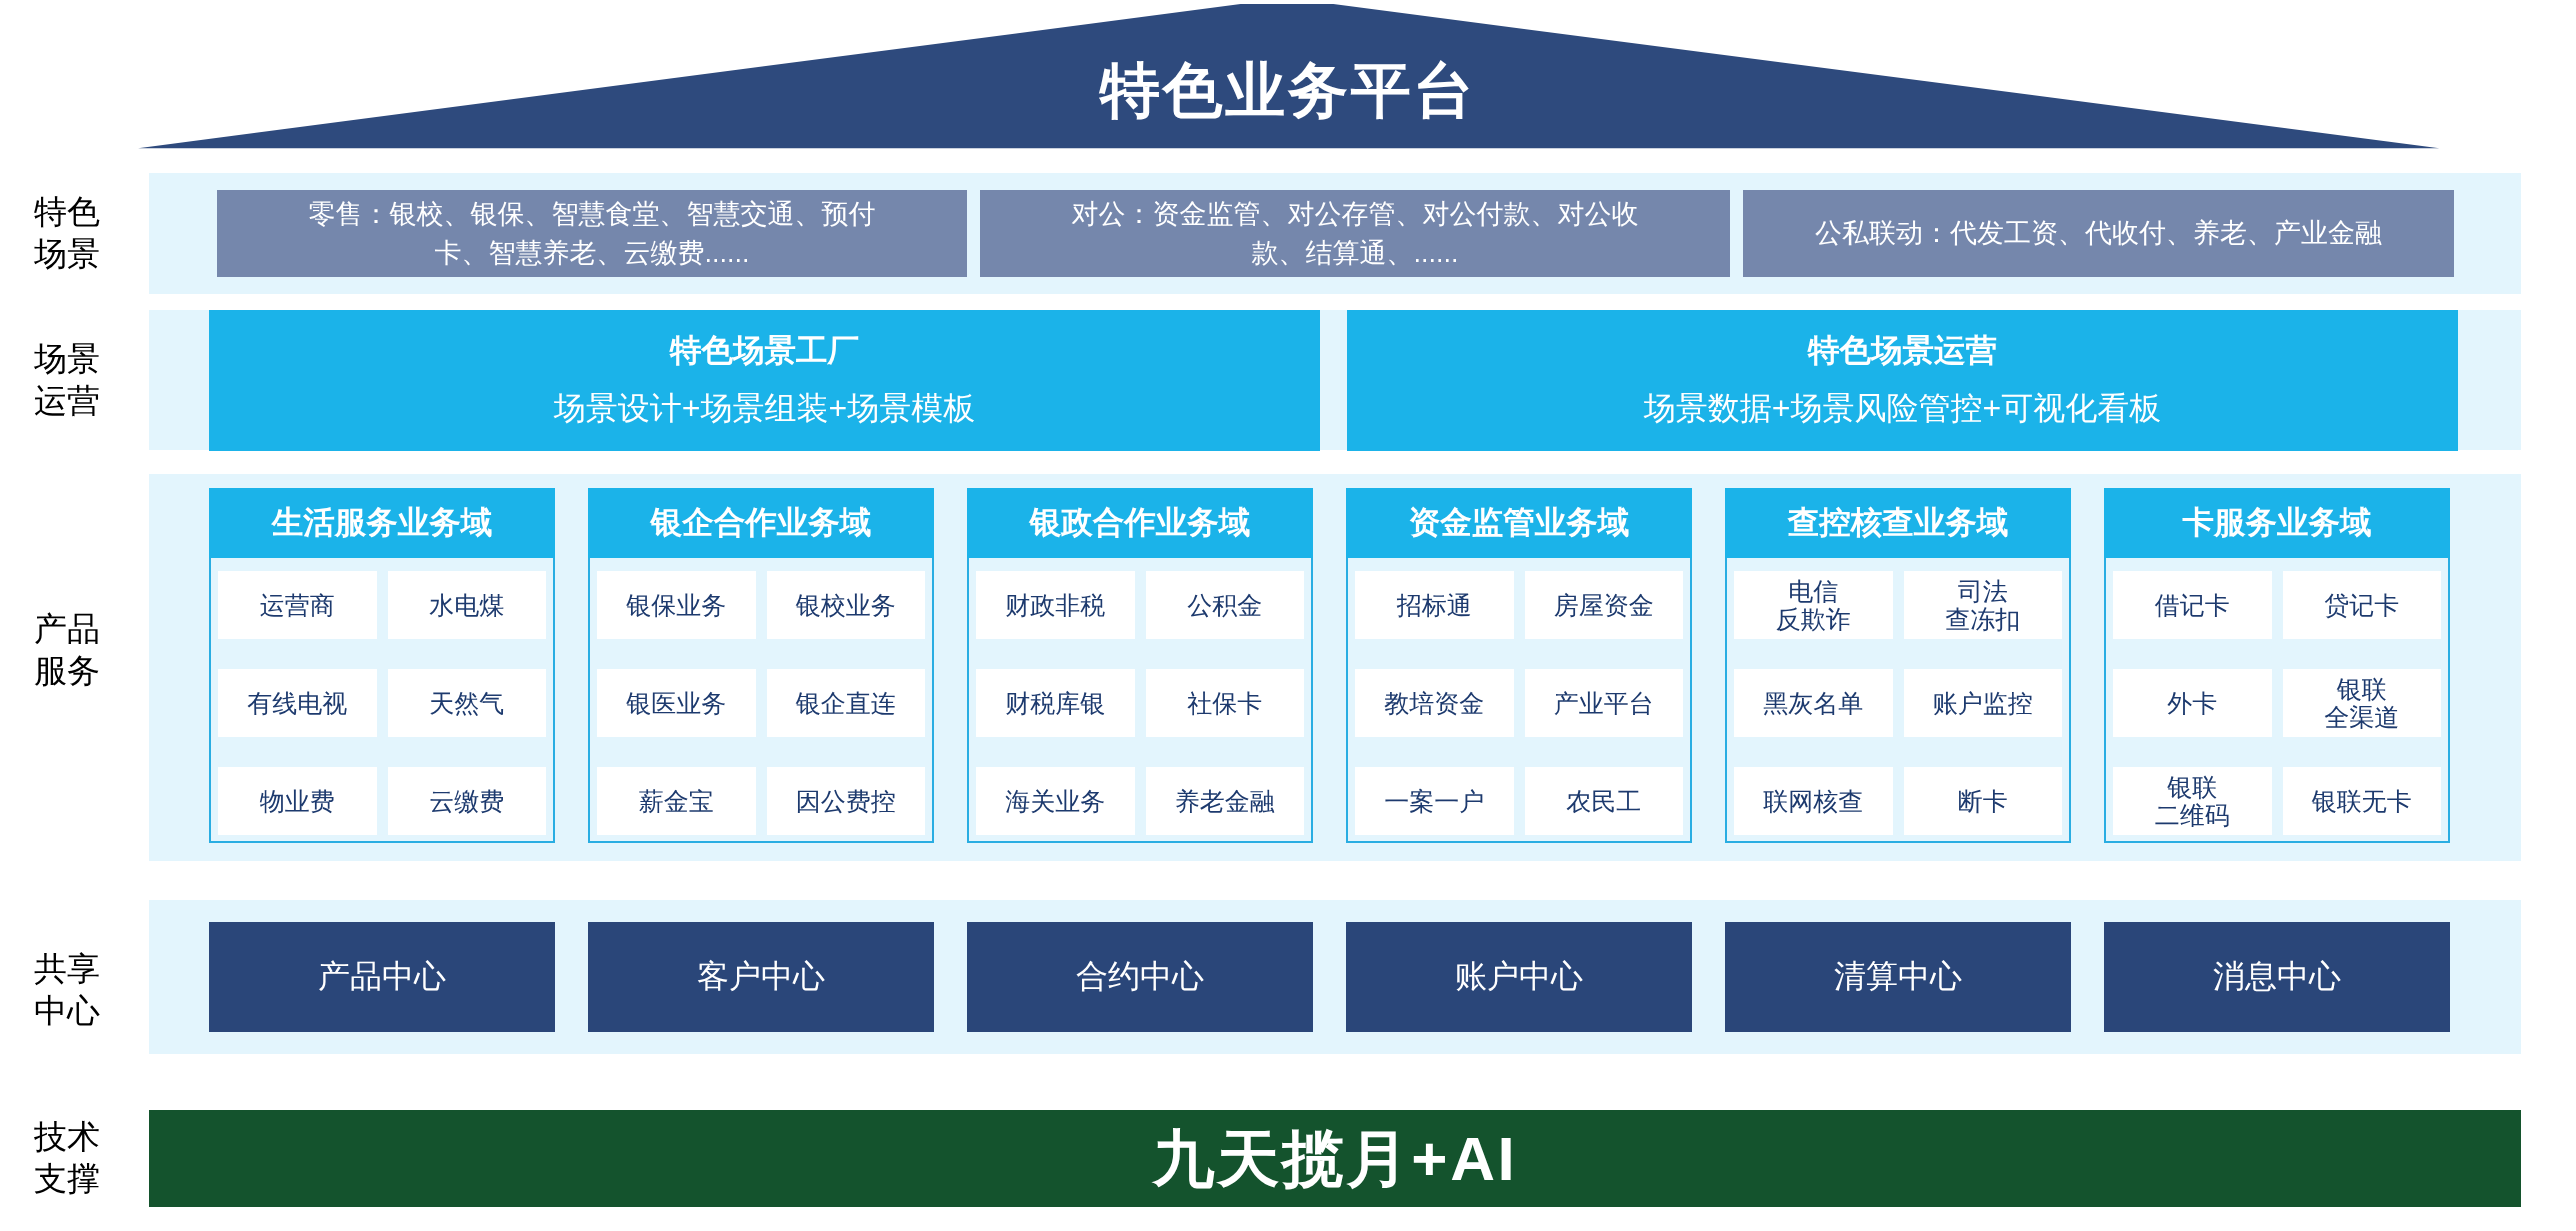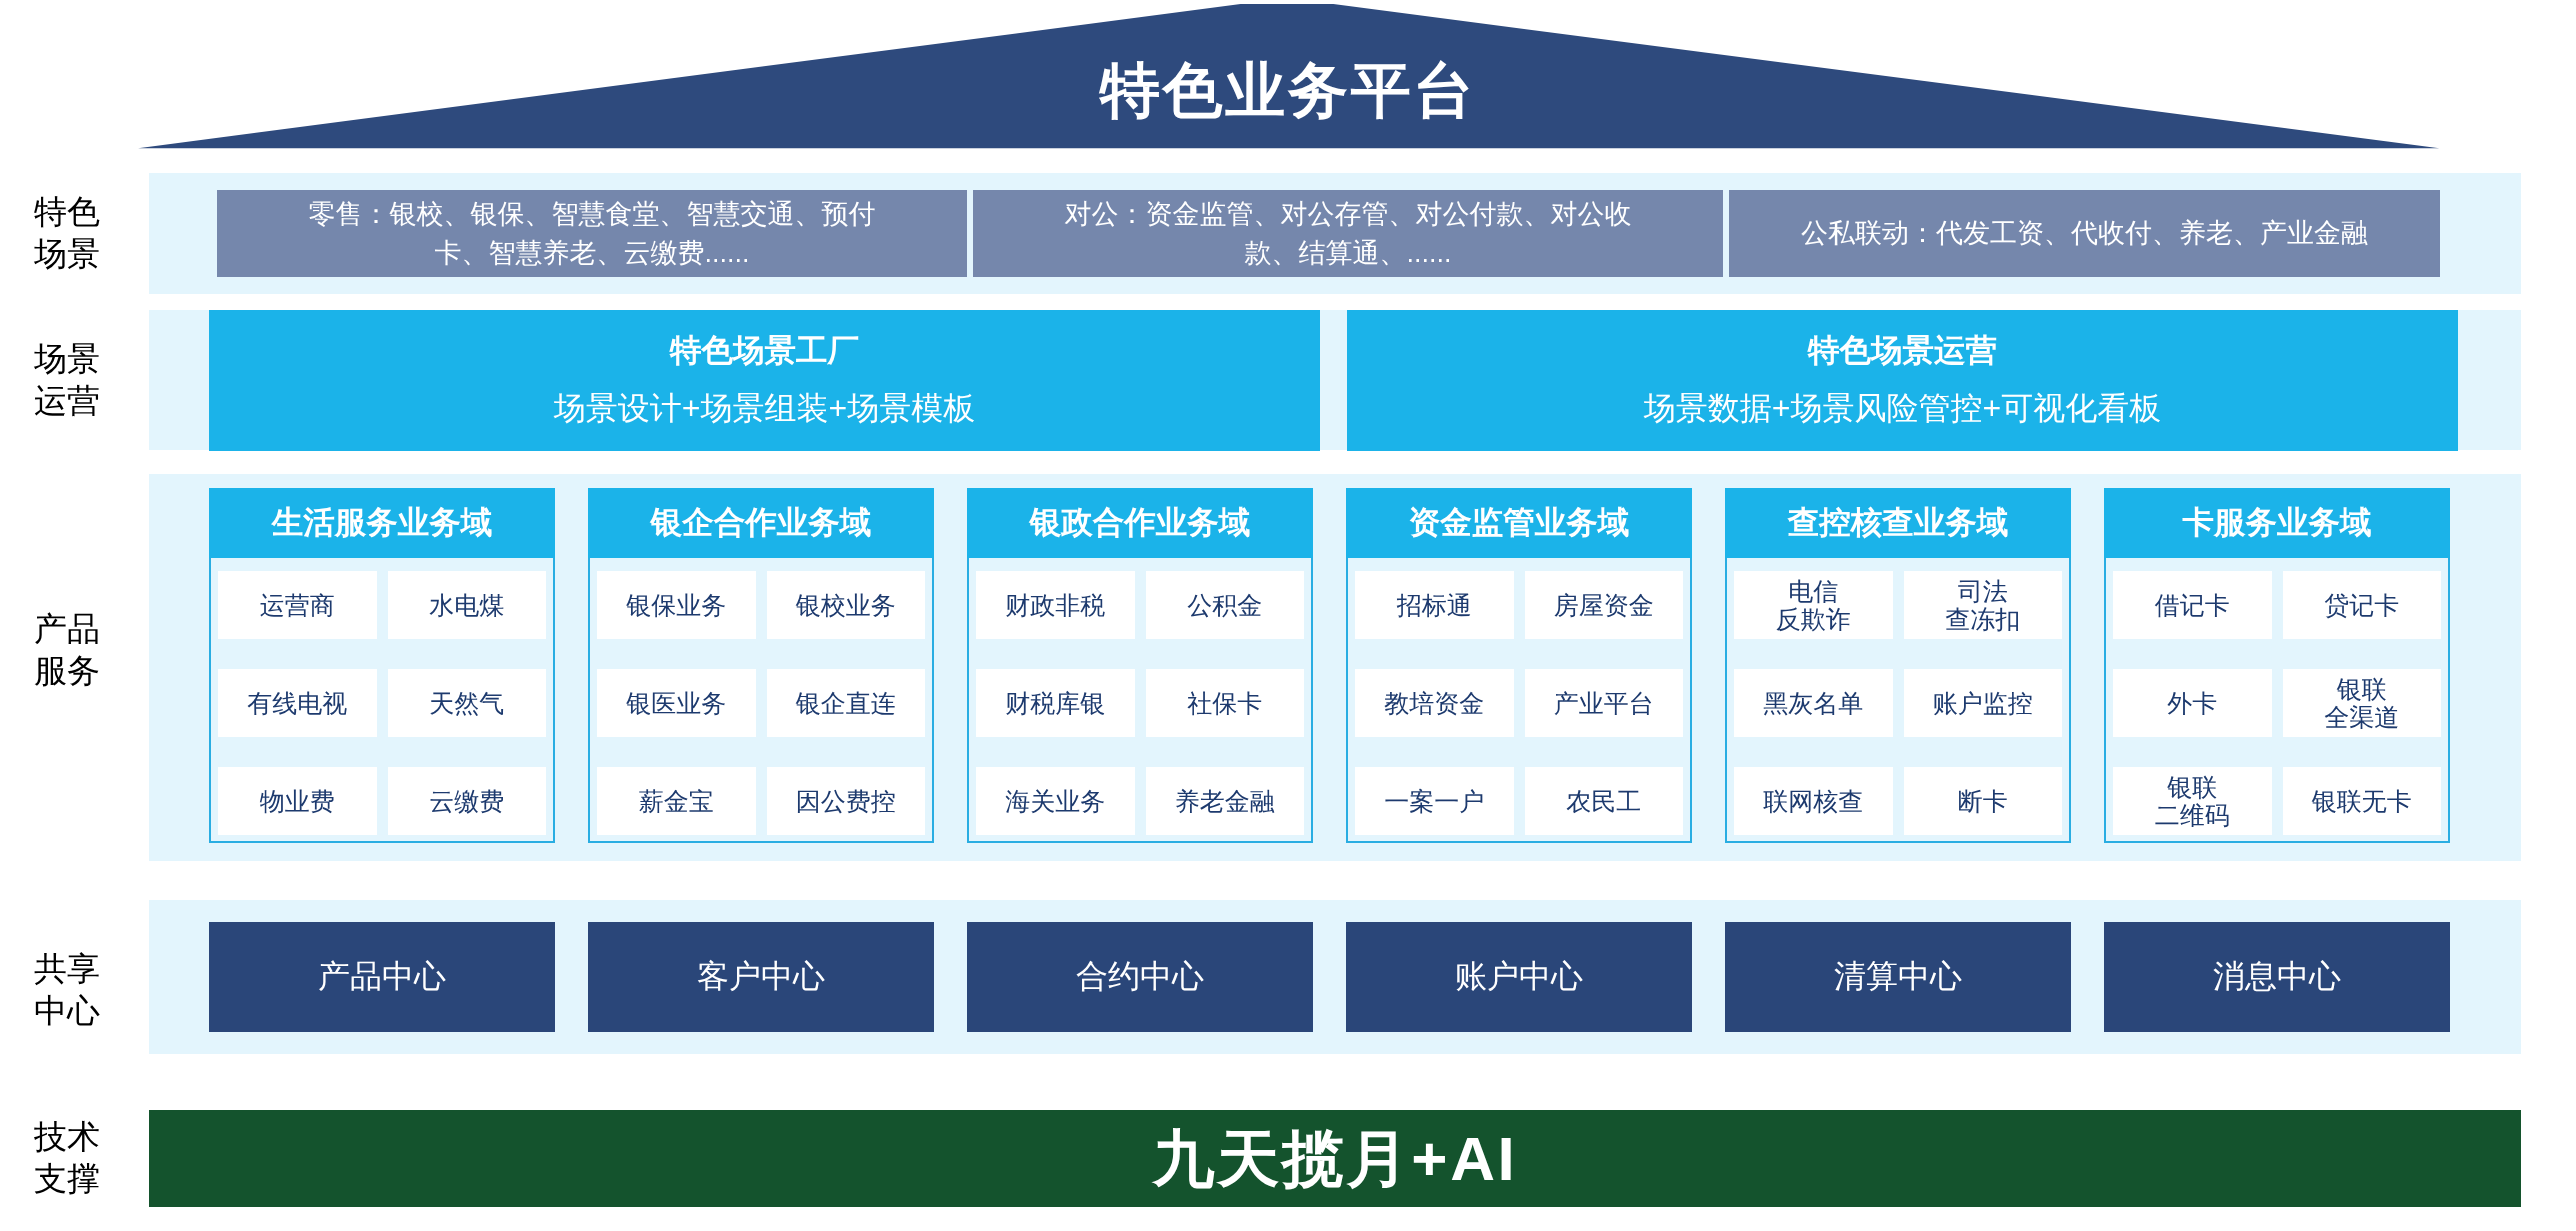--- a/index.html
+++ b/index.html
@@ -21,21 +21,21 @@
     display:flex;align-items:center;justify-content:center;
     color:#000000;font-size:33px;line-height:42px;
     white-space:pre-line;text-align:left;
   }
   
   .band{
     position:absolute;left:149px;width:2372px;background:#E3F5FD;
     box-sizing:border-box;display:flex;
   }
   
-  #band-scene{top:173px;height:121px;align-items:center;padding:0 63px 0 68px;gap:6px;}
+  #band-scene{top:173px;height:121px;align-items:center;padding:0 63px 0 68px;gap:13px;}
   .scene-box{
     height:87px;background:#7587AC;color:#ffffff;
     font-size:27px;line-height:39px;
     display:flex;align-items:center;justify-content:center;
     text-align:center;white-space:pre-line;box-sizing:border-box;
   }
   .scene-w1{width:750px;}
   .scene-w2{width:750px;}
   .scene-w3{width:711px;}
   

